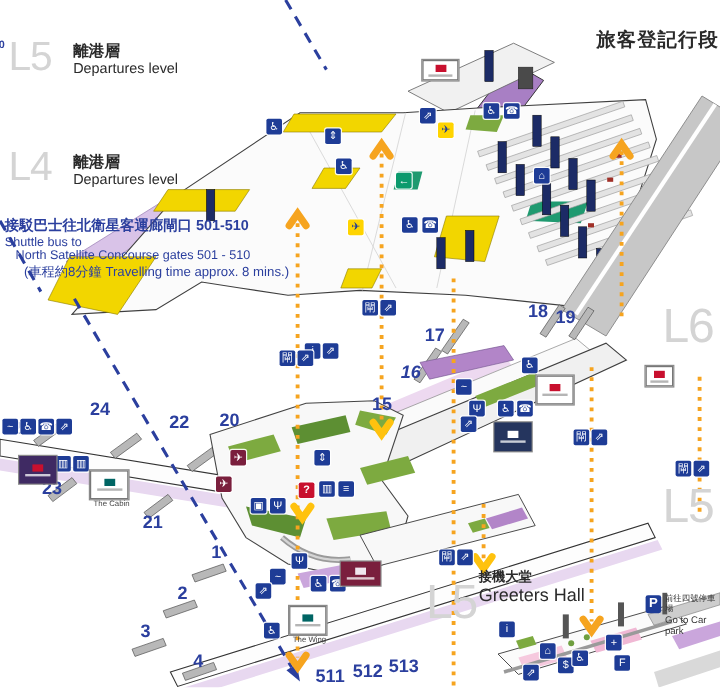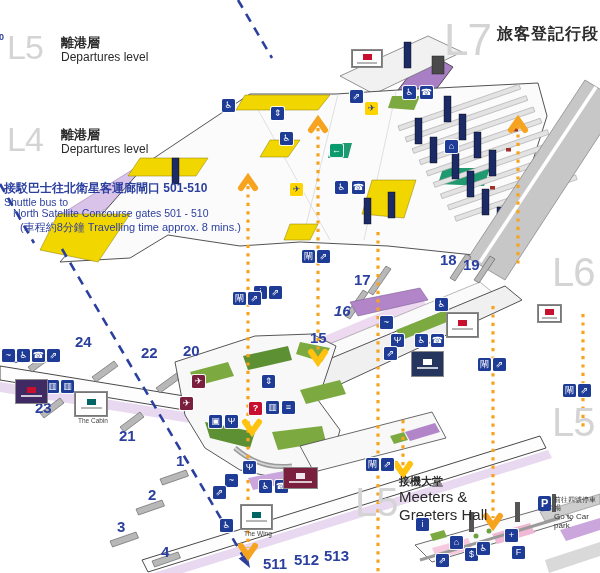--- a/index.html
+++ b/index.html
@@ -216,32 +216,30 @@
     <span class="zh">離港層</span>
     <span class="en">Departures level</span>
   </div>
 
   <span class="lvl-code sz34" style="left:7px;top:122px">L4</span>
   <div class="lvl-text" style="left:61px;top:127px">
     <span class="zh">離港層</span>
     <span class="en">Departures level</span>
   </div>
 
-  <span class="lvl-code sz44" style="left:444px;top:18px">L7</span>
   <div class="lvl-text" style="left:497px;top:25px">
     <span class="zh-l7">旅客登記行段</span>
   </div>
 
   <span class="lvl-code sz40" style="left:552px;top:252px">L6</span>
   <span class="lvl-code sz40" style="left:552px;top:402px">L5</span>
 
   <span class="lvl-code sz40" style="left:355px;top:482px">L5</span>
   <div class="lvl-text" style="left:399px;top:475px">
     <span class="zh-lg">接機大堂</span>
-    <span class="en-lg">Meeters &amp;</span>
     <span class="en-lg">Greeters Hall</span>
   </div>
 
   <div>
     <span class="note n1" style="left:4px;top:182px">接駁巴士往北衛星客運廊閘口 501-510</span>
     <span class="note n2" style="left:4px;top:197px">Shuttle bus to</span>
     <span class="note n2" style="left:13px;top:208px">North Satellite Concourse gates 501 - 510</span>
     <span class="note n3" style="left:20px;top:222px">(車程約8分鐘 Travelling time approx. 8 mins.)</span>
   </div>
 

